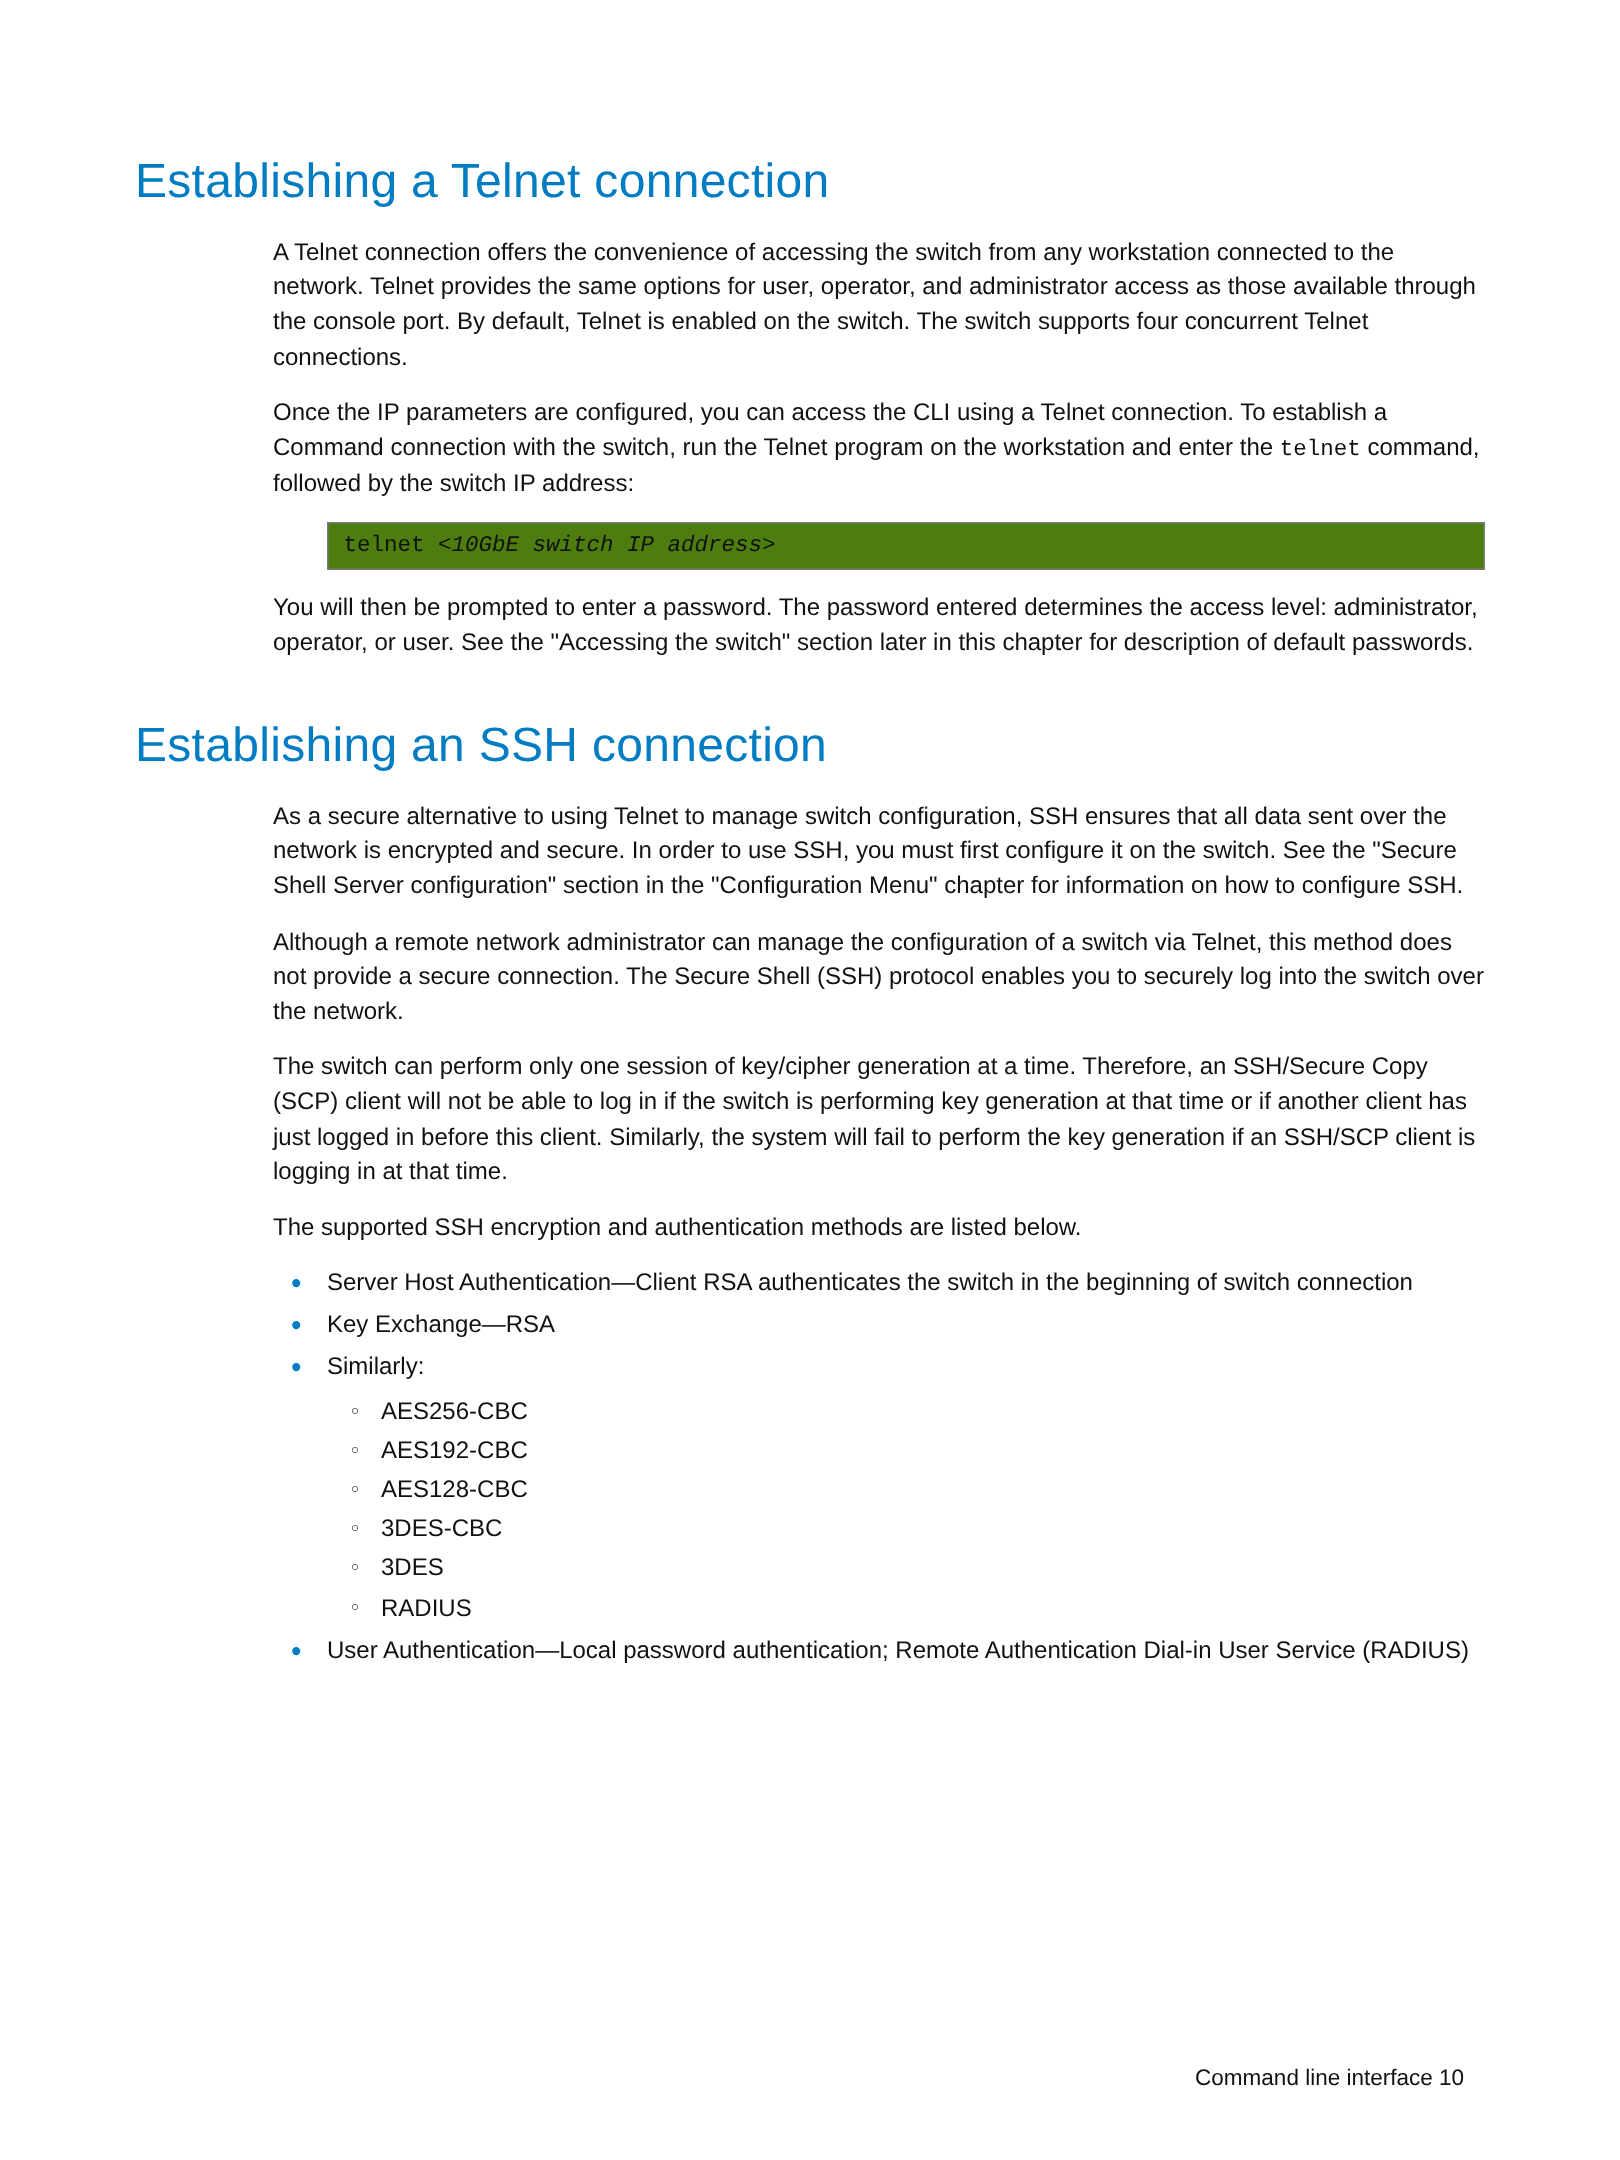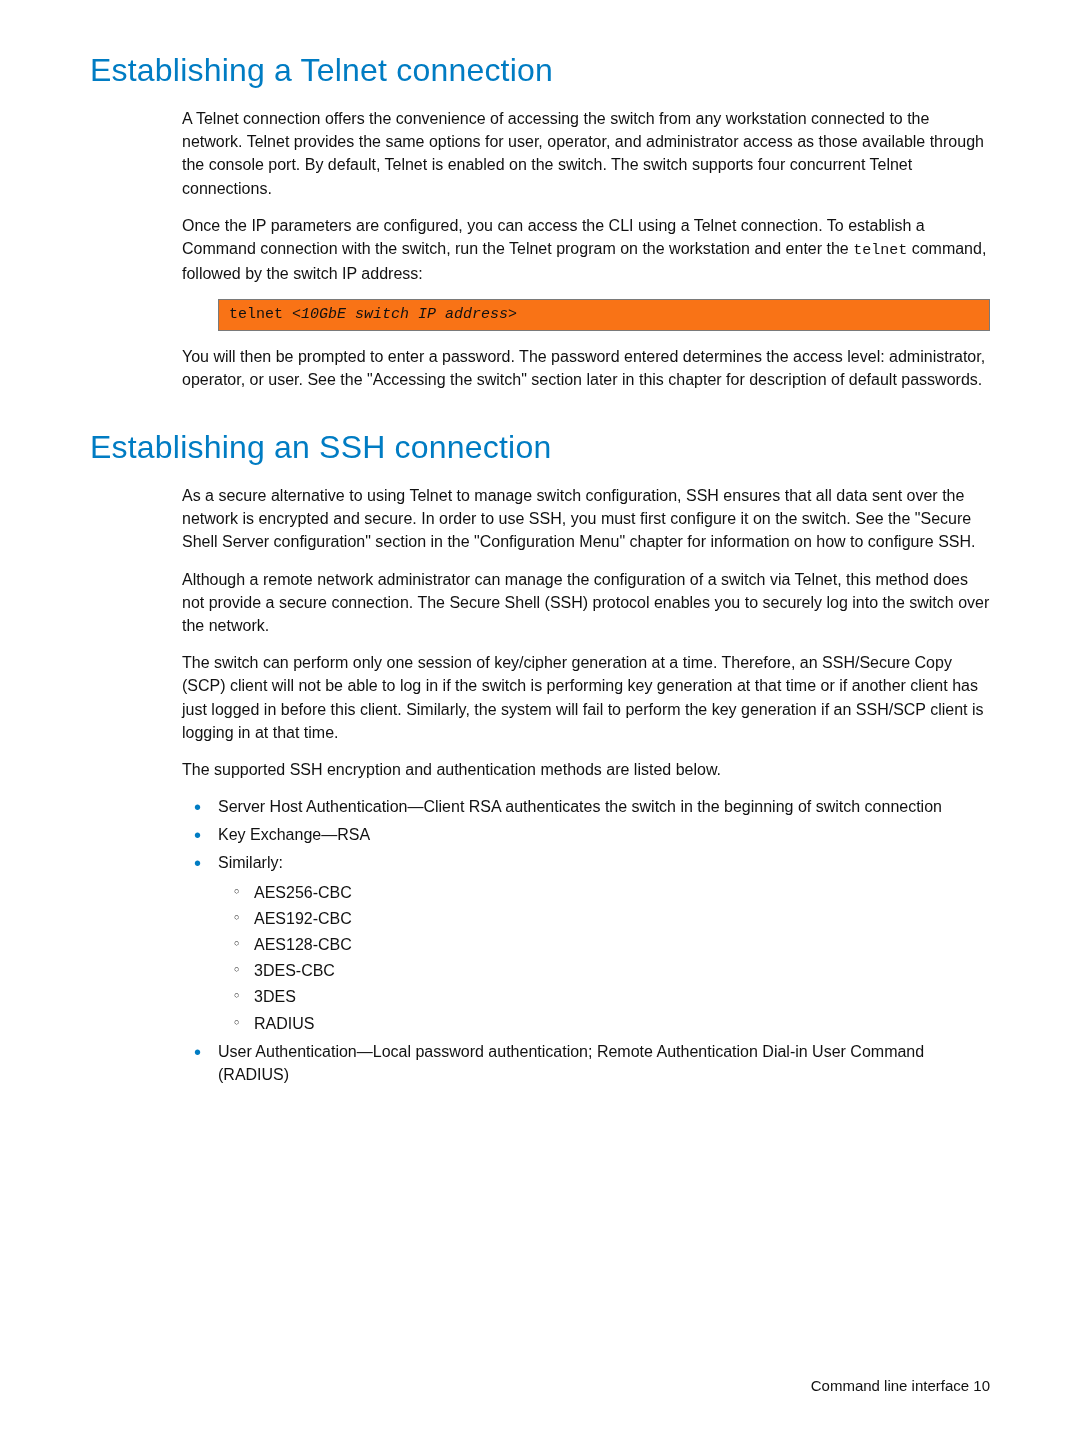--- a/index.html
+++ b/index.html
@@ -8,21 +8,21 @@
     font-weight: 300;
     color: #1a1a1a;
     background: #fff;
     margin: 0;
     padding: 0;
     width: 1080px;
     min-height: 1440px;
     box-sizing: border-box;
   }
   .page {
-    padding: 52px 90px 40px 90px;
+    padding: 102px 90px 40px 90px;
     box-sizing: border-box;
     min-height: 1440px;
     position: relative;
   }
   h2.section-title {
     color: #007cc3;
     font-size: 32px;
     font-weight: 300;
     margin: 38px 0 18px 0;
     letter-spacing: 0.2px;
@@ -39,21 +39,21 @@
     font-family: "Courier New", Courier, monospace;
     font-size: 15px;
     font-weight: 400;
   }
   .codebox {
     border: 1px solid #7a7a7a;
     padding: 4px 10px;
     margin: 2px 0 14px 36px;
     font-family: "Courier New", Courier, monospace;
     font-size: 15px;
-    background: #f97316;
+    background: #4d7c0f;
   }
   .codebox .arg { font-style: italic; }
   ul.bullets {
     list-style: none;
     padding: 0;
     margin: 0 0 14px 0;
   }
   ul.bullets > li {
     position: relative;
     padding-left: 36px;
@@ -83,21 +83,21 @@
     content: "○";
     color: #111;
     font-size: 9px;
     position: absolute;
     left: 16px;
     top: 4px;
   }
   .footer {
     position: absolute;
     bottom: 46px;
-    right: 90px;
+    right: 104px;
     font-size: 15px;
     color: #111;
     font-weight: 300;
   }
 </style>
 </head>
 <body>
 
 <div class="page">
 
@@ -132,19 +132,19 @@
         <span>Similarly:</span>
         <ul class="sub">
           <li>AES256-CBC</li>
           <li>AES192-CBC</li>
           <li>AES128-CBC</li>
           <li>3DES-CBC</li>
           <li>3DES</li>
           <li>RADIUS</li>
         </ul>
       </li>
-      <li>User Authentication—Local password authentication; Remote Authentication Dial-in User Command (RADIUS)</li>
+      <li>User Authentication—Local password authentication; Remote Authentication Dial-in User Service (RADIUS)</li>
     </ul>
   </div>
 
   <div class="footer">Command line interface  10</div>
 
 </div>
 
 </body></html>

